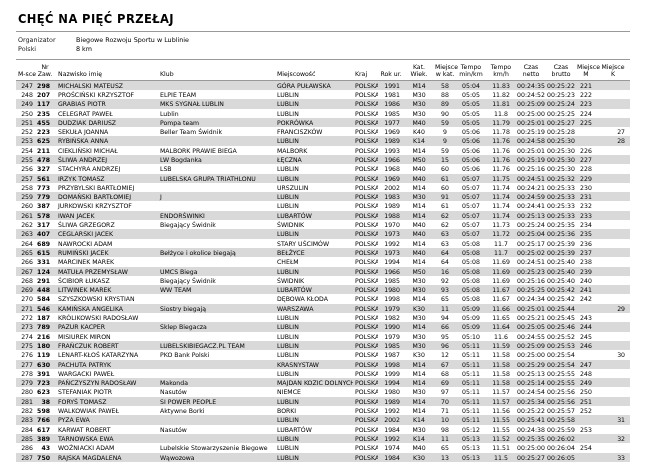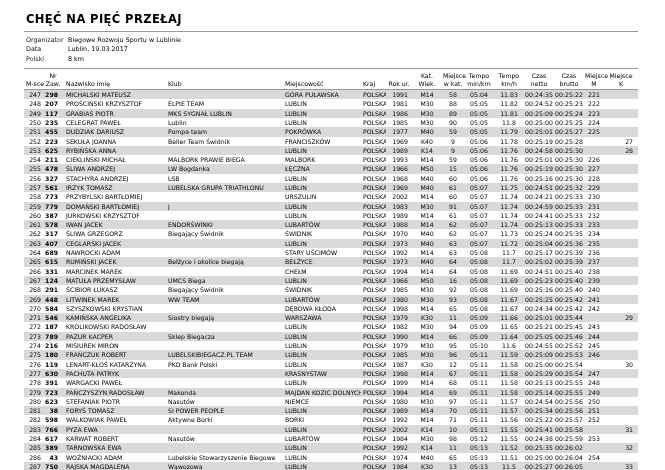--- a/index.html
+++ b/index.html
@@ -1,29 +1,29 @@
 <!DOCTYPE html>
 <html><head>
 <meta charset="utf-8">
 <style>
   html,body{margin:0;padding:0;background:#fff;}
   body{
     width:665px;height:470px;overflow:hidden;
     font-family:"DejaVu Sans","Liberation Sans",sans-serif;
     color:#000;
   }
-  .page{padding:12px 15px 0 24px;}
+  .page{padding:12px 15px 0 16px;}
   .title{
     font-size:11.5px;font-weight:bold;letter-spacing:0.4px;
     margin:0 0 5px 2px;
   }
   .rule{border:none;border-top:1px solid #999;margin:0;width:614px;}
   .meta{margin:4px 0 4px 2px;font-size:6.4px;line-height:9.4px;}
   .meta-row{display:flex;}
-  .meta-label{width:42px;color:#222;}
+  .meta-label{width:58px;color:#222;}
   .meta-value{color:#000;}
   table.results{
     width:614px;border-collapse:collapse;table-layout:fixed;
     font-size:6.2px;border-top:1px solid #999;
   }
   thead th{
     font-weight:normal;vertical-align:bottom;text-align:center;
     line-height:7.4px;padding:3px 1px 2px 1px;
     border-bottom:1px solid #999;white-space:nowrap;
   }
@@ -56,24 +56,20 @@
 
 <div class="page">
   <h1 class="title">CHĘĆ NA PIĘĆ PRZEŁAJ</h1>
   <hr class="rule">
   <div class="meta">
     <div class="meta-row">
       <span class="meta-label">Organizator</span>
       <span class="meta-value">Biegowe Rozwoju Sportu w Lublinie</span>
     </div>
     <div class="meta-row">
-      <span class="meta-label">Data</span>
-      <span class="meta-value">Lublin, 19.03.2017</span>
-    </div>
-    <div class="meta-row">
       <span class="meta-label">Polski</span>
       <span class="meta-value">8 km</span>
     </div>
   </div>
   <table class="results">
     <colgroup>
       <col style="width:20px">
         <col style="width:18px">
         <col style="width:102px">
       <col style="width:117px">

